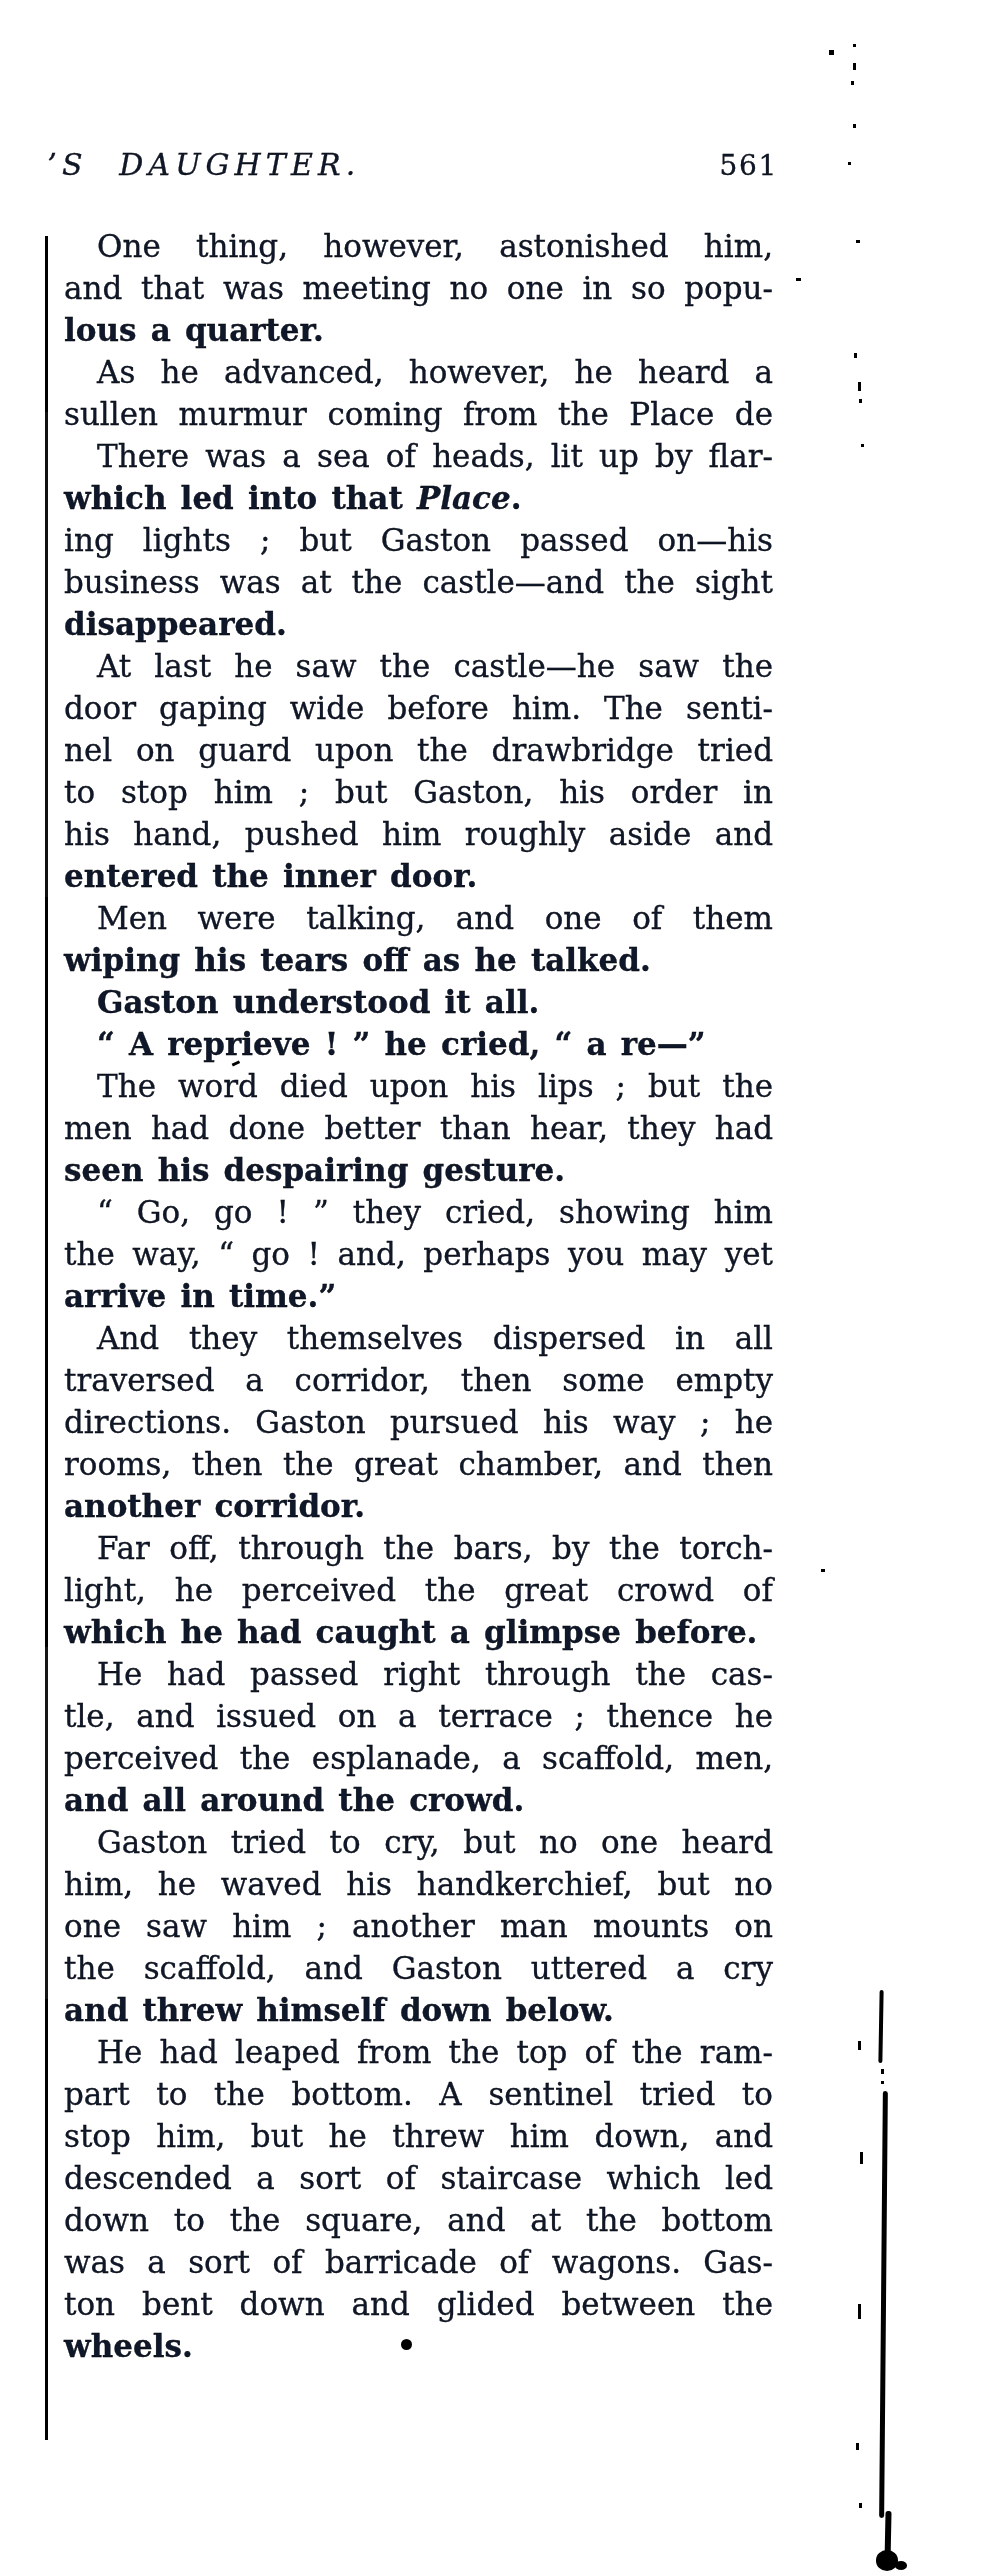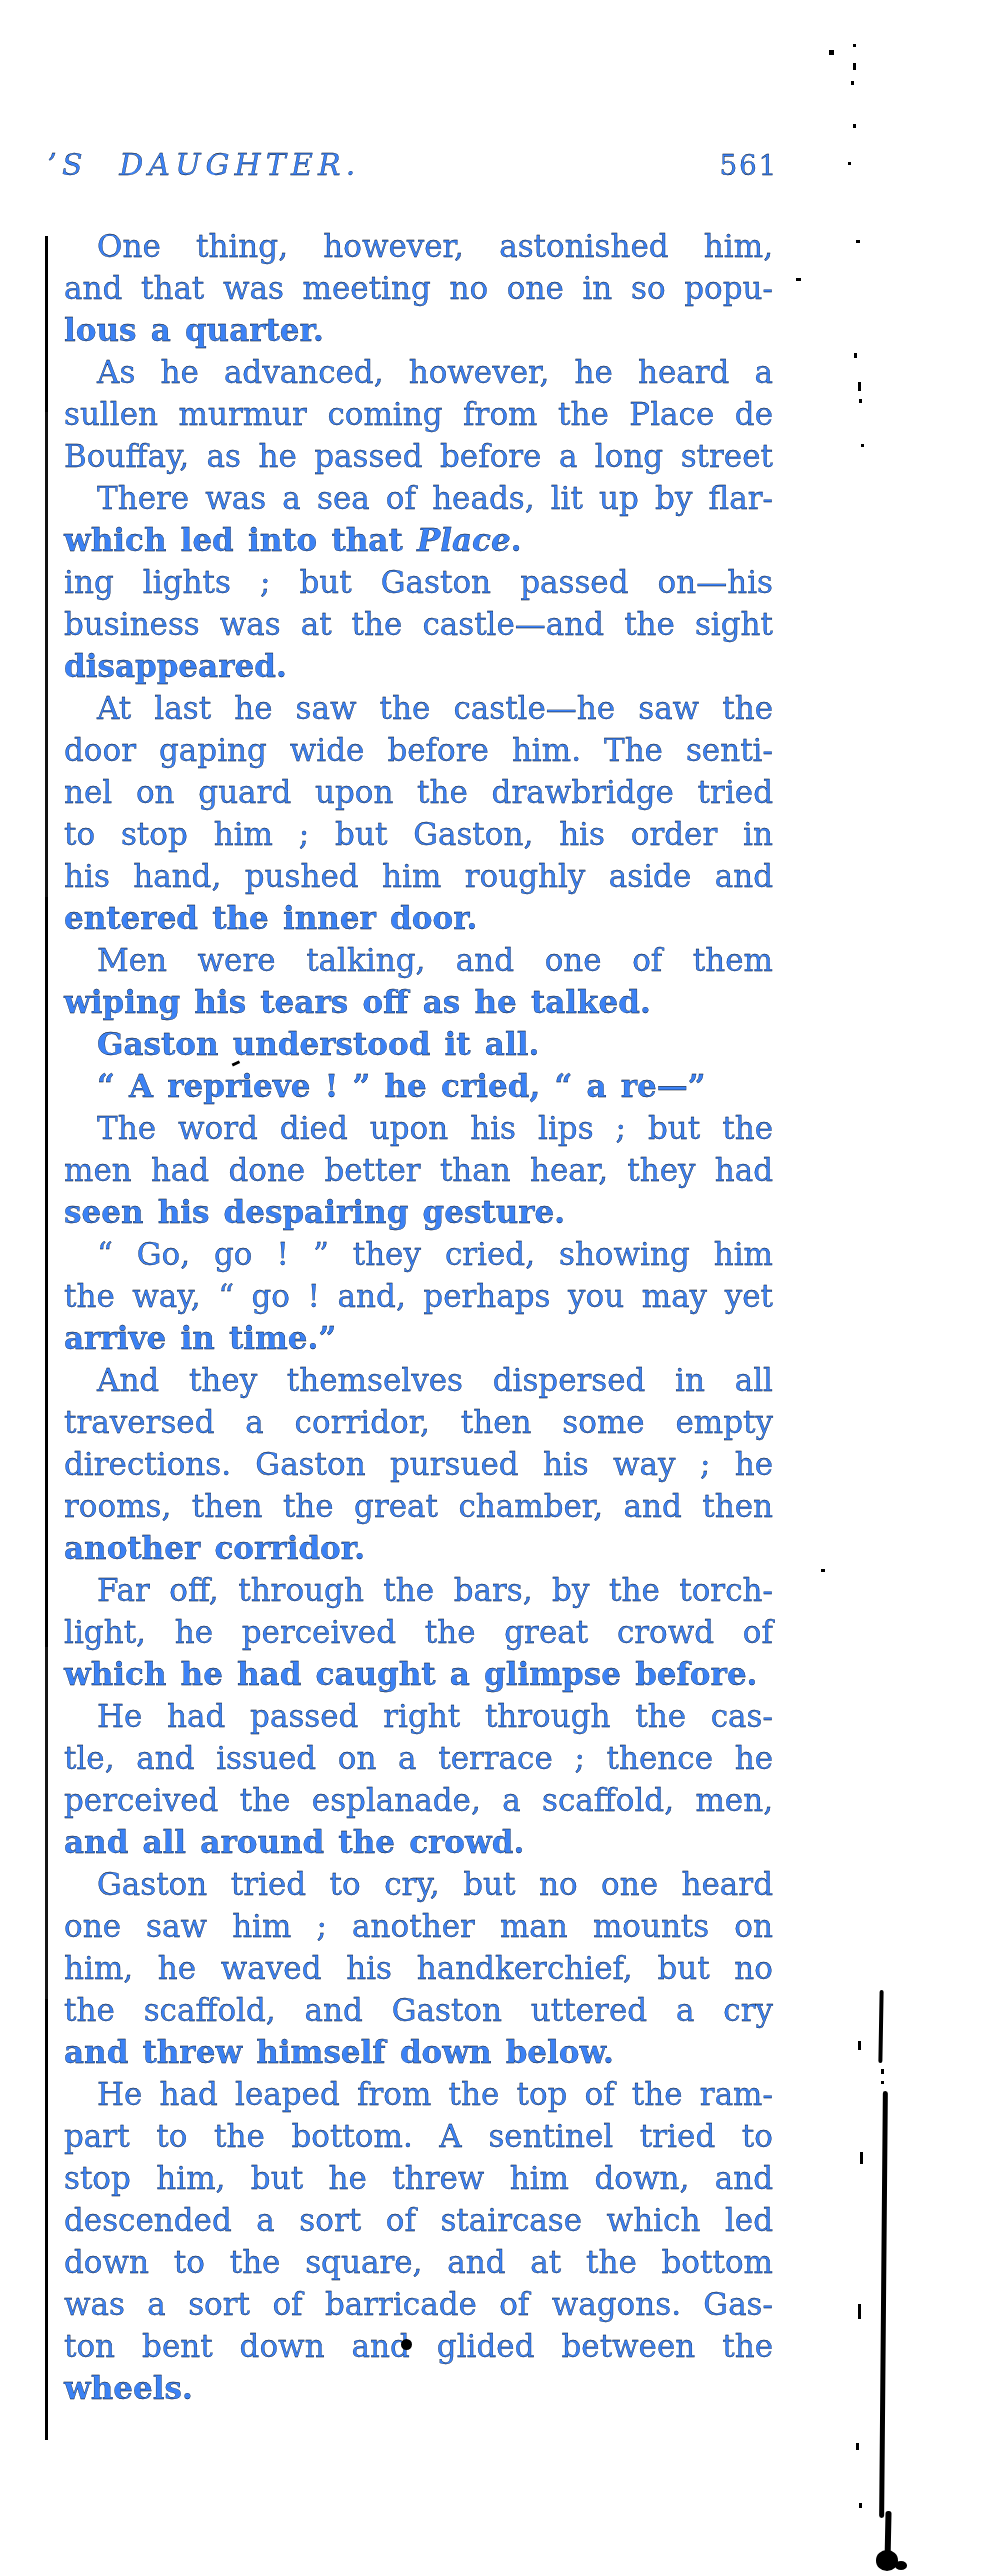--- a/index.html
+++ b/index.html
@@ -2,21 +2,21 @@
 <html style="font-size:13.7px"><head>
 <meta charset="utf-8">
 <style>
   html,body{margin:0;padding:0;background:#ffffff;}
   .page{
     position:relative;
     width:998px;
     height:2576px;
     background:#ffffff;
     font-family:"DejaVu Serif", serif;
-    color:#3b82f6;
+    color:#0f172a;
     overflow:hidden;
     -webkit-text-stroke:0.3px #000;
   }
   
   .running-head{
     position:absolute;
     left:43px; top:147px; width:735px; height:39px;
   }
   .head-title{
     position:absolute; left:4.3px; top:0;
@@ -72,21 +72,20 @@
   </div>
 
   <div class="left-rule"></div>
 
   <div class="text-column">
       <div class="line first">One thing, however, astonished him,</div>
       <div class="line">and that was meeting no one in so popu-</div>
       <div class="line para-end">lous a quarter.</div>
       <div class="line first">As he advanced, however, he heard a</div>
       <div class="line">sullen murmur coming from the Place de</div>
-      <div class="line">Bouffay, as he passed before a long street</div>
       <div class="line first">There was a sea of heads, lit up by flar-</div>
       <div class="line para-end">which led into that <em>Place</em>.</div>
       <div class="line">ing lights ; but Gaston passed on—his</div>
       <div class="line">business was at the castle—and the sight</div>
       <div class="line para-end">disappeared.</div>
       <div class="line first">At last he saw the castle—he saw the</div>
       <div class="line">door gaping wide before him.  The senti-</div>
       <div class="line">nel on guard upon the drawbridge tried</div>
       <div class="line">to stop him ; but Gaston, his order in</div>
       <div class="line">his hand, pushed him roughly aside and</div>
@@ -107,22 +106,22 @@
       <div class="line">rooms, then the great chamber, and then</div>
       <div class="line para-end">another corridor.</div>
       <div class="line first">Far off, through the bars, by the torch-</div>
       <div class="line">light, he perceived the great crowd of</div>
       <div class="line para-end">which he had caught a glimpse before.</div>
       <div class="line first">He had passed right through the cas-</div>
       <div class="line">tle, and issued on a terrace ; thence he</div>
       <div class="line">perceived the esplanade, a scaffold, men,</div>
       <div class="line para-end">and all around the crowd.</div>
       <div class="line first">Gaston tried to cry, but no one heard</div>
+      <div class="line">him, he waved his handkerchief, but no</div>
       <div class="line">one saw him ; another man mounts on</div>
-      <div class="line">him, he waved his handkerchief, but no</div>
       <div class="line">the scaffold, and Gaston uttered a cry</div>
       <div class="line para-end">and threw himself down below.</div>
       <div class="line first">He had leaped from the top of the ram-</div>
       <div class="line">part to the bottom.  A sentinel tried to</div>
       <div class="line">stop him, but he threw him down, and</div>
       <div class="line">descended a sort of staircase which led</div>
       <div class="line">down to the square, and at the bottom</div>
       <div class="line">was a sort of barricade of wagons.  Gas-</div>
       <div class="line">ton bent down and glided between the</div>
       <div class="line para-end">wheels.</div>

